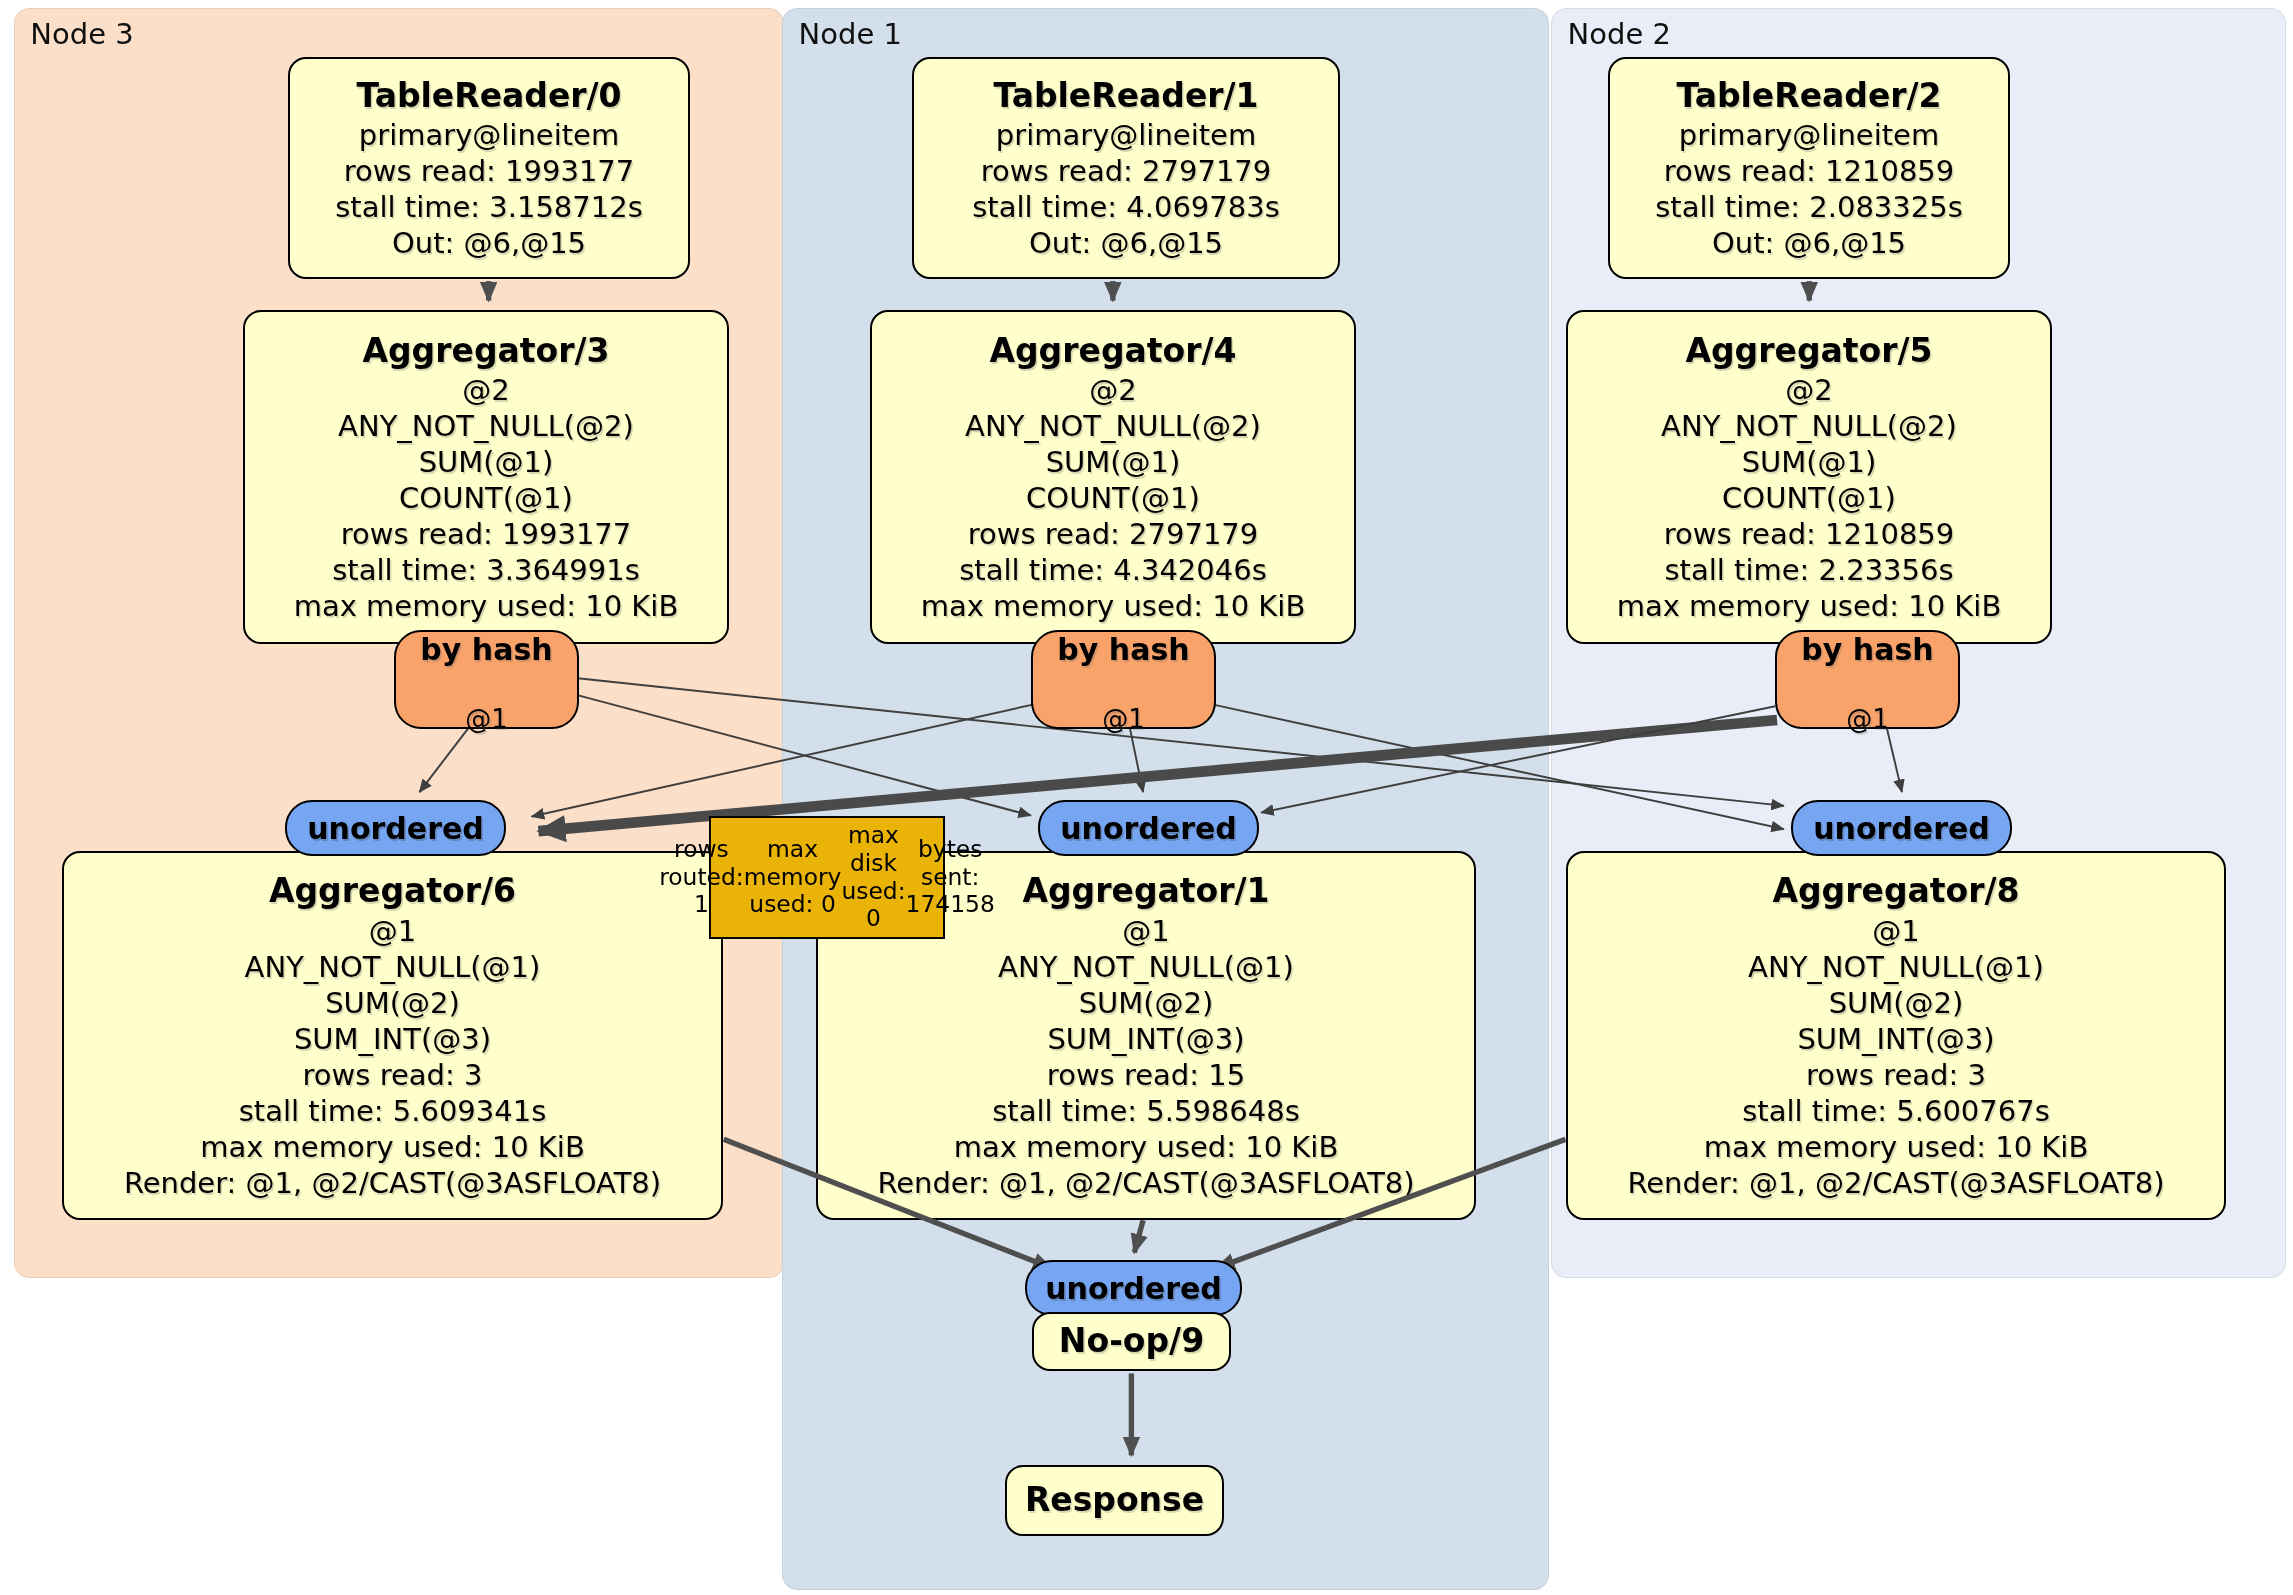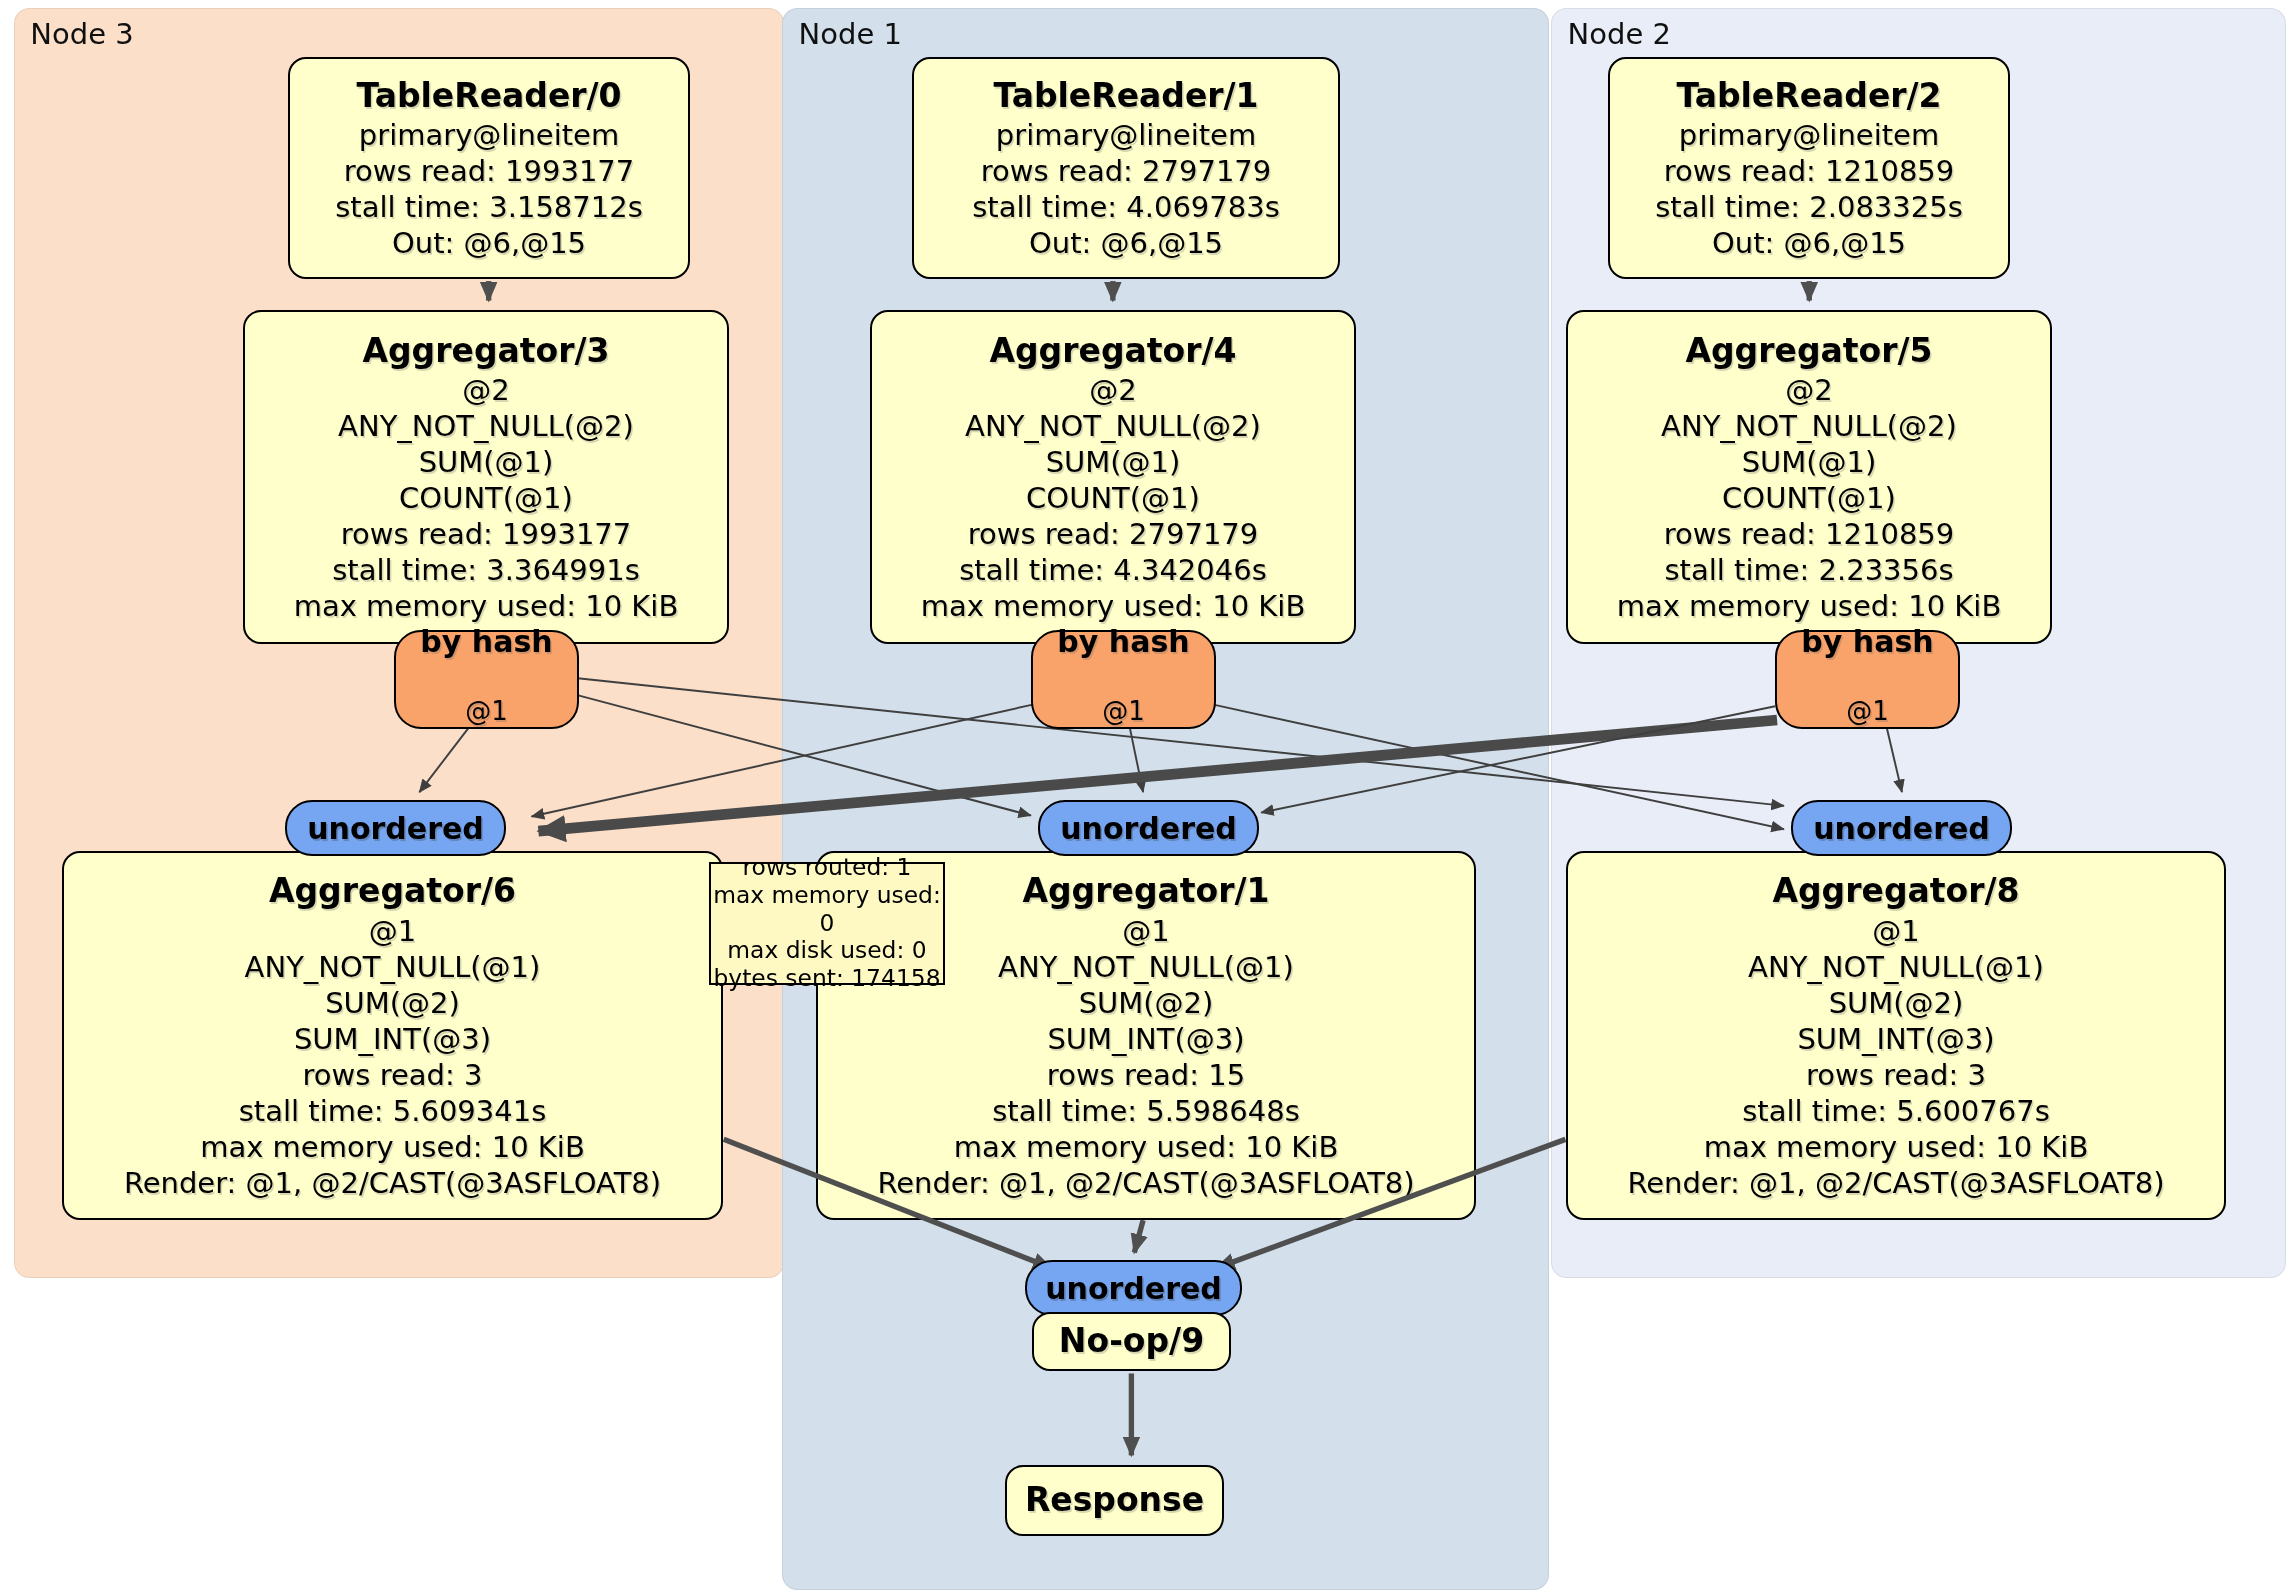--- a/index.html
+++ b/index.html
@@ -30,21 +30,21 @@
   #agg5{left:1566px;top:310px;width:486px;height:334px;align-items:center;}
   #agg6{left:62px;top:851px;width:661px;height:369px;}
   #agg7{left:816px;top:851px;width:660px;height:369px;}
   #agg8{left:1566px;top:851px;width:660px;height:369px;}
   #noop{left:1032px;top:1312px;width:199px;height:59px;z-index:4;}
   #resp{left:1005px;top:1465px;width:219px;height:71px;}
 
   
   .router{
     position:absolute;background:#f9a36b;border:2.9px solid #000;border-radius:27px;
-    display:flex;flex-direction:column;align-items:center;justify-content:flex-end;
+    display:flex;flex-direction:column;align-items:center;justify-content:space-between;
     text-align:center;z-index:4;text-shadow:1.5px 1.5px 0 rgba(90,90,90,0.25);gap:36px;
   }
   .router .rlabel{font-size:30px;font-weight:bold;line-height:1.2;}
   .router .rsub{font-size:26px;line-height:1.2;}
   #byhash3{left:394px;top:630px;width:181px;height:95px;}
   #byhash1{left:1031px;top:630px;width:181px;height:95px;}
   #byhash2{left:1775px;top:630px;width:181px;height:95px;}
 
   
   .sync{
@@ -58,22 +58,22 @@
   #unoF{left:1025px;top:1260px;width:213px;height:52px;}
 
   
   svg.edges{position:absolute;left:0;top:0;width:2294px;height:1596px;z-index:3;pointer-events:none;}
   .e-thin{stroke:#3f3f3f;stroke-width:2;fill:none;}
   .e-med{stroke:#4f4f4f;stroke-width:5.5;fill:none;}
   .e-thick{stroke:#4a4a4a;stroke-width:11;fill:none;}
 
   
   .tooltip{
-    position:absolute;left:709px;top:862px;width:232px;height:119px;background:#fef9c3;
-    border:2px solid #000;display:flex;flex-direction:column;align-items:center;justify-content:center;
+    position:absolute;left:709px;top:816px;width:232px;height:119px;background:#eab308;
+    border:2px solid #000;display:flex;flex-direction:row;align-items:center;justify-content:center;
     font-size:23.4px;line-height:1.18;text-align:center;z-index:6;
   }
 </style>
 </head>
 <body>
 
 <div class="canvas">
 
   <div class="panel" id="panel-node3">
     <div class="panel-label">Node 3</div>

